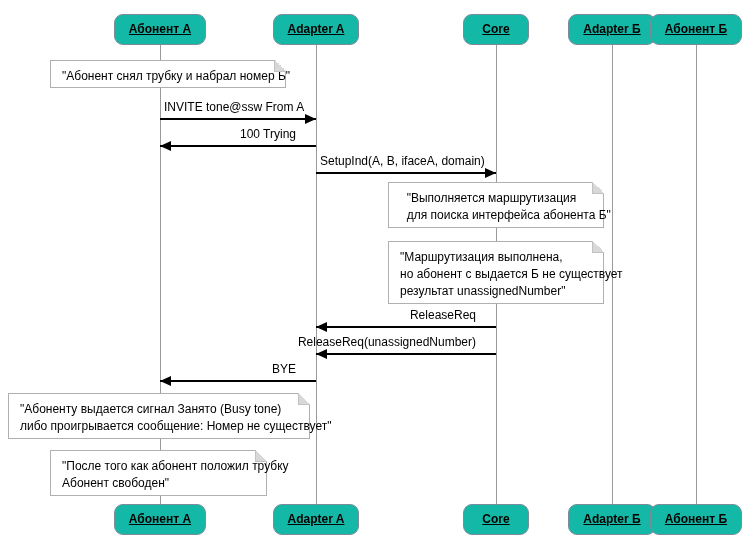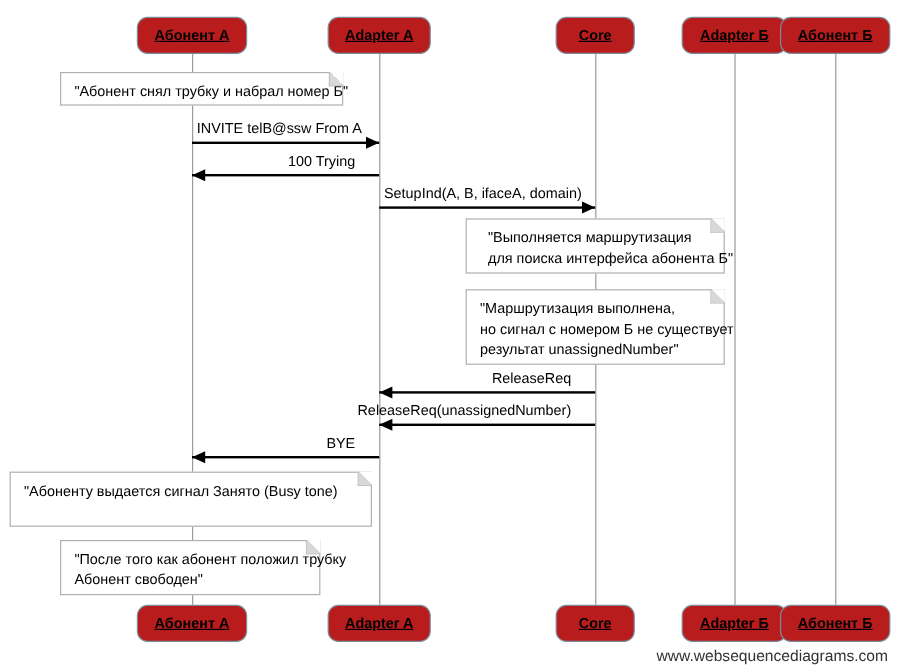--- a/index.html
+++ b/index.html
@@ -23,21 +23,21 @@
   .lifeline {
     position: absolute;
     width: 1px;
     background: #9a9a9a;
   }
 
   
   .participant {
     position: absolute;
     box-sizing: border-box;
-    background: #b91c1c;
+    background: #14b8a6;
     border: 1px solid #7b8b99;
     border-radius: 9px;
     height: 31px;
     line-height: 29px;
     text-align: center;
     font-size: 12px;
     font-weight: bold;
     color: #000000;
     white-space: nowrap;
     z-index: 5;
@@ -136,21 +136,21 @@
     <div class="participant" style="left: 568.344px; top: 14px; width: 87.3125px;"><span class="plabel">Adapter Б</span></div>
     <div class="participant" style="left: 649.867px; top: 14px; width: 92.2656px;"><span class="plabel">Абонент Б</span></div>
     <div class="participant" style="left: 113.852px; top: 504px; width: 92.2969px;"><span class="plabel">Абонент А</span></div>
     <div class="participant" style="left: 272.547px; top: 504px; width: 86.9062px;"><span class="plabel">Adapter A</span></div>
     <div class="participant" style="left: 463px; top: 504px; width: 66px;"><span class="plabel">Core</span></div>
     <div class="participant" style="left: 568.344px; top: 504px; width: 87.3125px;"><span class="plabel">Adapter Б</span></div>
     <div class="participant" style="left: 649.867px; top: 504px; width: 92.2656px;"><span class="plabel">Абонент Б</span></div>
     <div class="msg to-right" style="left: 160px; top: 118px; width: 156px;">
       <div class="line" style="width: 156px;"></div>
       <div class="head"></div>
-      <span class="mlabel">INVITE telB@ssw From A</span>
+      <span class="mlabel">INVITE tone@ssw From A</span>
     </div>
     <div class="msg to-left" style="left: 160px; top: 145px; width: 156px;">
       <div class="line" style="width: 156px;"></div>
       <div class="head"></div>
       <span class="mlabel">100 Trying</span>
     </div>
     <div class="msg to-right" style="left: 316px; top: 172px; width: 180px;">
       <div class="line" style="width: 180px;"></div>
       <div class="head"></div>
       <span class="mlabel">SetupInd(A, B, ifaceA, domain)</span>
@@ -165,17 +165,16 @@
       <div class="head"></div>
       <span class="mlabel">ReleaseReq(unassignedNumber)</span>
     </div>
     <div class="msg to-left" style="left: 160px; top: 380px; width: 156px;">
       <div class="line" style="width: 156px;"></div>
       <div class="head"></div>
       <span class="mlabel">BYE</span>
     </div>
     <div class="note" style="left: 50px; top: 60px; width: 236px; height: 28px;"><span class="ntext">"Абонент снял трубку и набрал номер Б"</span><div class="fold"></div></div>
     <div class="note" style="left: 388px; top: 182px; width: 216px; height: 46px;"><span class="ntext">  "Выполняется маршрутизация</span><span class="ntext">  для поиска интерфейса абонента Б"</span><div class="fold"></div></div>
-    <div class="note" style="left: 388px; top: 241px; width: 216px; height: 63px;"><span class="ntext">"Маршрутизация выполнена,</span><span class="ntext">но сигнал с номером Б не существует</span><span class="ntext">результат unassignedNumber"</span><div class="fold"></div></div>
-    <div class="note" style="left: 8px; top: 393px; width: 302px; height: 46px;"><span class="ntext">"Абоненту выдается сигнал Занято (Busy tone)</span><div class="fold"></div></div>
+    <div class="note" style="left: 388px; top: 241px; width: 216px; height: 63px;"><span class="ntext">"Маршрутизация выполнена,</span><span class="ntext">но абонент с выдается Б не существует</span><span class="ntext">результат unassignedNumber"</span><div class="fold"></div></div>
+    <div class="note" style="left: 8px; top: 393px; width: 302px; height: 46px;"><span class="ntext">"Абоненту выдается сигнал Занято (Busy tone)</span><span class="ntext">либо проигрывается сообщение: Номер не существует"</span><div class="fold"></div></div>
     <div class="note" style="left: 50px; top: 450px; width: 217px; height: 46px;"><span class="ntext">"После того как абонент положил трубку</span><span class="ntext">Абонент свободен"</span><div class="fold"></div></div>
-    <div class="footer">www.websequencediagrams.com</div>
   </div>
 
 </body></html>

